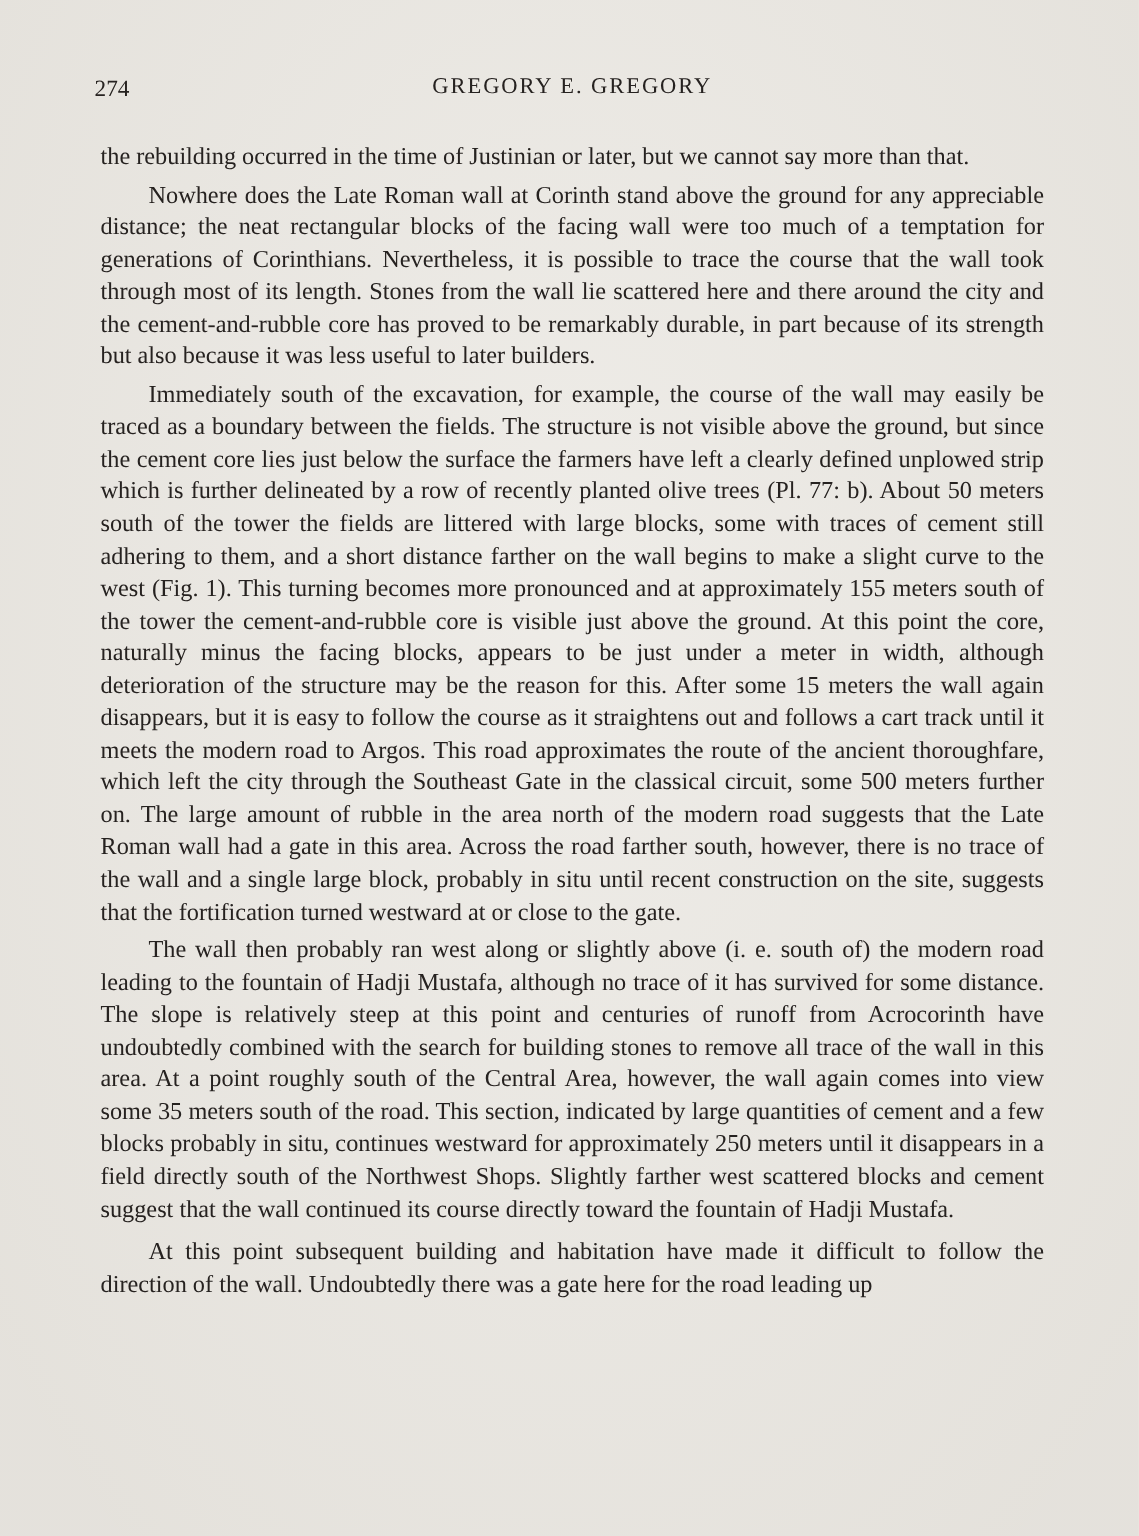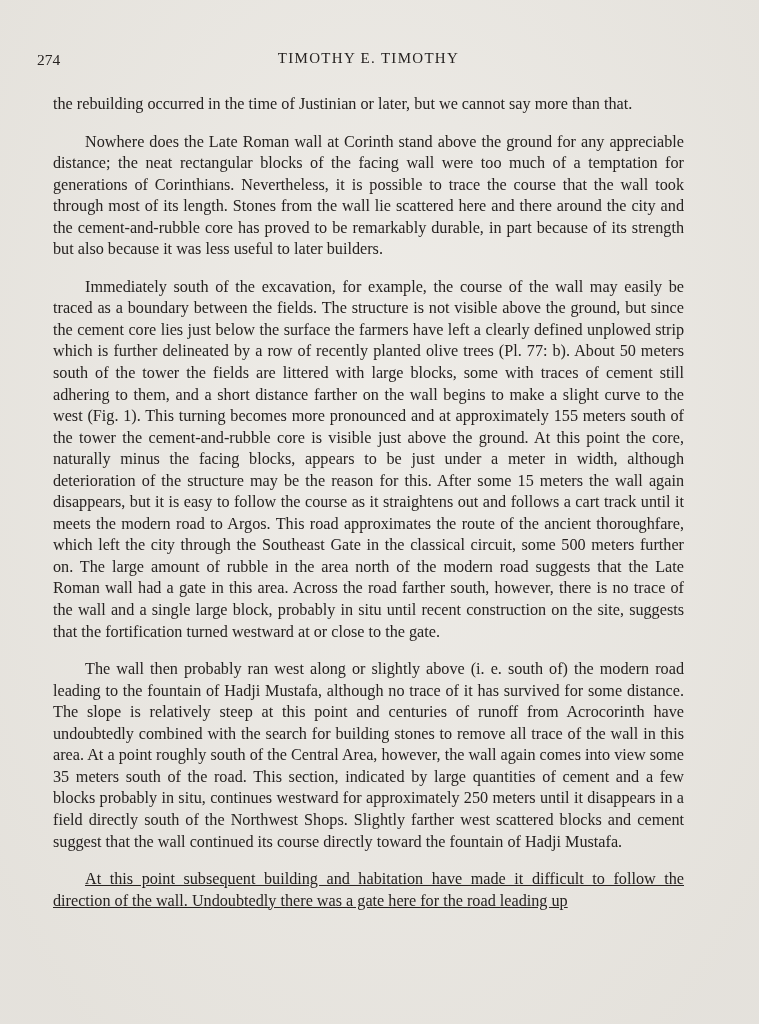--- a/index.html
+++ b/index.html
@@ -10,21 +10,21 @@
     width: 759px;
     height: 1024px;
     background: #e9e6e0;
     font-family: "Liberation Serif", "DejaVu Serif", serif;
     color: #262220;
     overflow: hidden;
   }
   .page {
     position: absolute;
     inset: 0;
-    padding: 50px 59px 0 37px;
+    padding: 50px 59px 0 63px;
     box-sizing: border-box;
     background:
       radial-gradient(ellipse at 50% 40%, rgba(255,255,255,0.25), rgba(0,0,0,0.02) 90%),
       #e9e6e0;
   }
   .page-header {
     position: relative;
     height: 20px;
     margin-bottom: 24px;
   }
@@ -39,40 +39,39 @@
     text-align: center;
     font-size: 15px;
     letter-spacing: 1.3px;
   }
   .page-body {
     text-align: justify;
     font-size: 16.2px;
     line-height: 21.55px;
   }
   .para {
-    margin: 16px;
+    margin: 4px;
   }
   .para.indent {
     text-indent: 32px;
   }
   .para.spaced {
     margin-top: 7px;
-    text-decoration: underline;
   }
   .italic {
   }
 </style>
 </head>
 <body>
 
 <div class="page">
 
   <header class="page-header">
     <span class="page-number">274</span>
-    <span class="running-head">TIMOTHY E. TIMOTHY</span>
+    <span class="running-head">GREGORY E. GREGORY</span>
   </header>
 
   <main class="page-body">
 
     <p class="para"><span>the rebuilding occurred in the time of Justinian or later, but we cannot say more than that.</span></p>
 
     <p class="para indent"><span>Nowhere does the Late Roman wall at Corinth stand above the ground for any appreciable distance; the neat rectangular blocks of the facing wall were too much of a temptation for generations of Corinthians. Nevertheless, it is possible to trace the course that the wall took through most of its length. Stones from the wall lie scattered here and there around the city and the cement-and-rubble core has proved to be remarkably durable, in part because of its strength but also because it was less useful to later builders.</span></p>
 
     <p class="para indent"><span>Immediately south of the excavation, for example, the course of the wall may easily be traced as a boundary between the fields. The structure is not visible above the ground, but since the cement core lies just below the surface the farmers have left a clearly defined unplowed strip which is further delineated by a row of recently planted olive trees (Pl. 77: b). About 50 meters south of the tower the fields are littered with large blocks, some with traces of cement still adhering to them, and a short distance farther on the wall begins to make a slight curve to the west (Fig. 1). This turning becomes more pronounced and at approximately 155 meters south of the tower the cement-and-rubble core is visible just above the ground. At this point the core, naturally minus the facing blocks, appears to be just under a meter in width, although deterioration of the structure may be the reason for this. After some 15 meters the wall again disappears, but it is easy to follow the course as it straightens out and follows a cart track until it meets the modern road to Argos. This road approximates the route of the ancient thoroughfare, which left the city through the Southeast Gate in the classical circuit, some 500 meters further on. The large amount of rubble in the area north of the modern road suggests that the Late Roman wall had a gate in this area. Across the road farther south, however, there is no trace of the wall and a single large block, probably </span><span class="italic">in situ</span><span> until recent construction on the site, suggests that the fortification turned westward at or close to the gate.</span></p>
 

